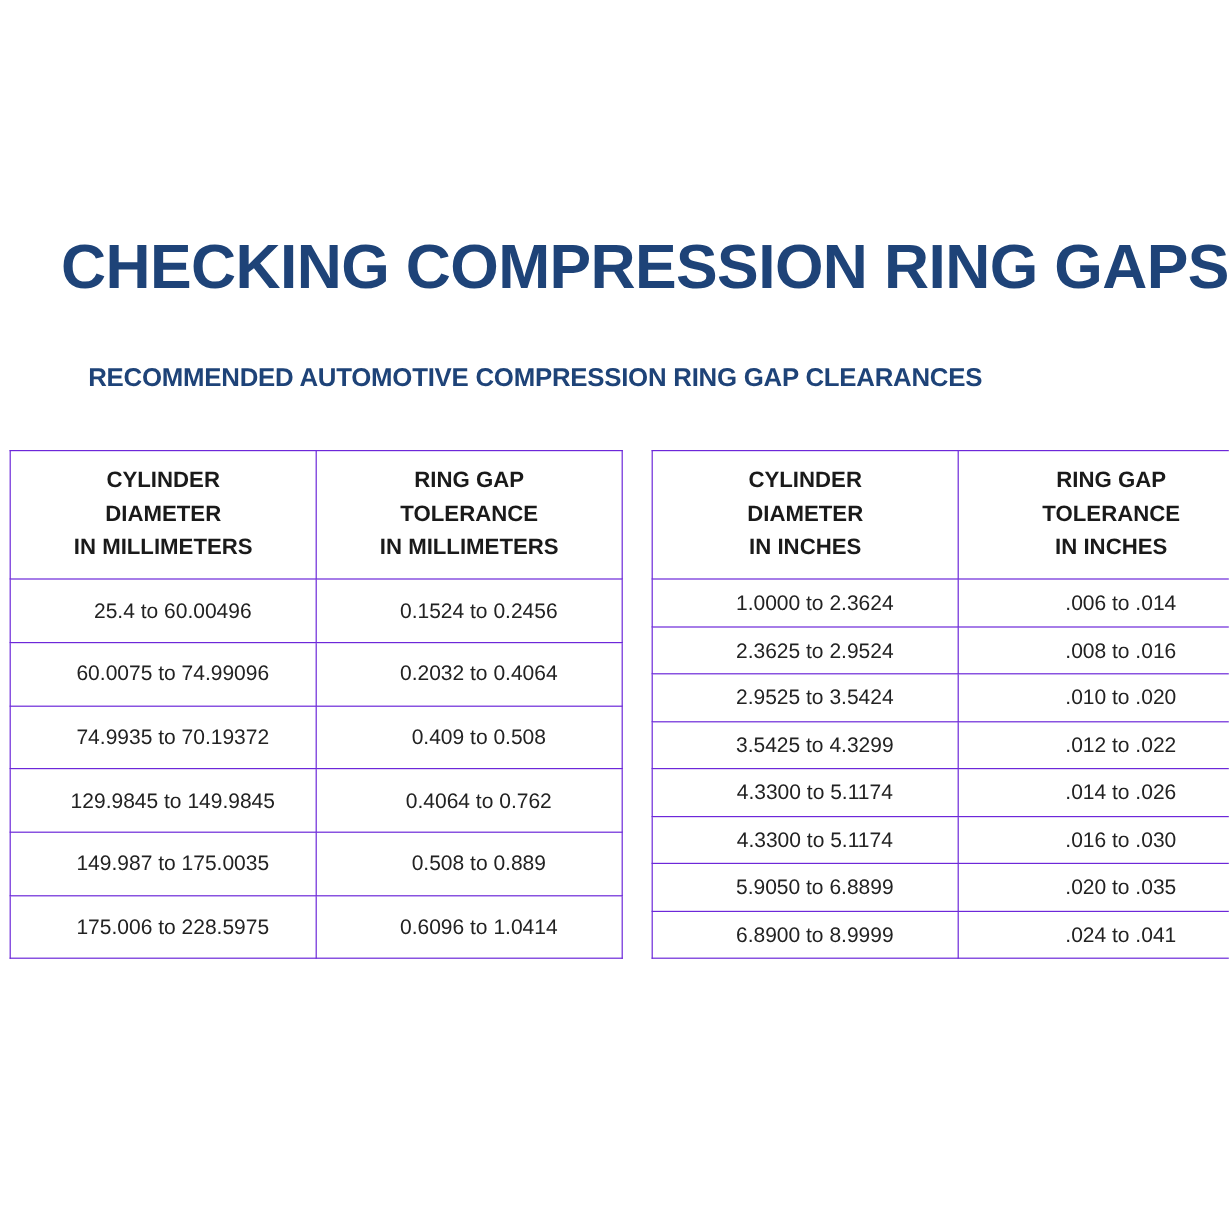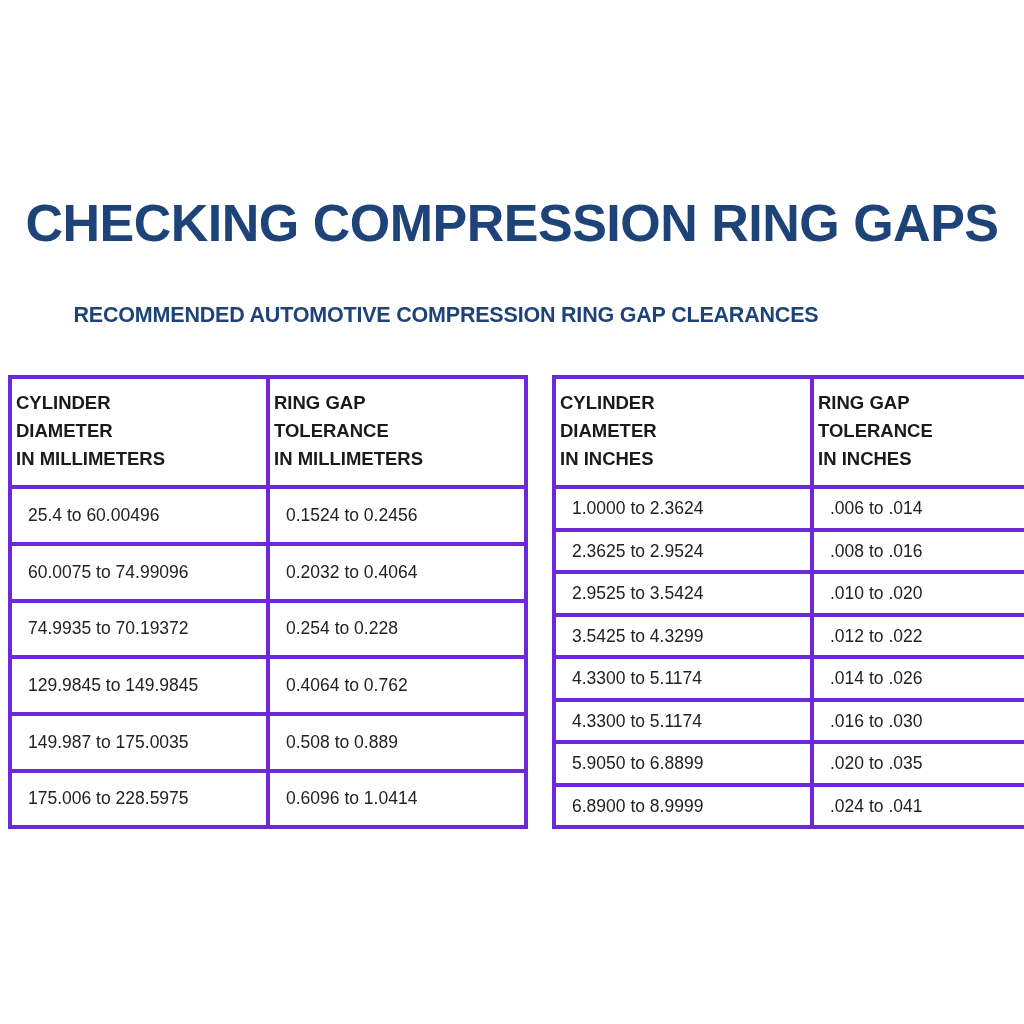--- a/index.html
+++ b/index.html
@@ -18,21 +18,21 @@
     position: relative;
     width: 1024px;
     height: 1024px;
     box-sizing: border-box;
   }
   .title {
     position: absolute;
     top: 196px;
     left: 0;
     width: 1024px;
-    text-align: center;
+    text-align: right;
     font-size: 52px;
     font-weight: bold;
     letter-spacing: -0.5px;
     color: #1e4378;
     line-height: 1.05;
   }
   .subtitle {
     position: absolute;
     top: 303px;
     left: 0;
@@ -53,23 +53,23 @@
     gap: 24px;
   }
   table.spec {
     border-collapse: collapse;
     table-layout: fixed;
     width: 492px;
     background: #ffffff;
   }
   table.spec th,
   table.spec td {
-    border: 4px solid #6d28d9;
+    border: 1px solid #6d28d9;
     color: #222222;
-    text-align: left;
+    text-align: center;
     font-size: 17.5px;
     padding: 0;
     margin-left: 25px;
   }
   table.spec th {
     font-weight: bold;
     font-size: 18.5px;
     line-height: 1.52;
     padding: 10px 4px 12px 4px;
     color: #1a1a1a;
@@ -116,21 +116,21 @@
         <tr>
           <td>25.4 to 60.00496</td>
           <td>0.1524 to 0.2456</td>
         </tr>
         <tr>
           <td>60.0075 to 74.99096</td>
           <td>0.2032 to 0.4064</td>
         </tr>
         <tr>
           <td>74.9935 to 70.19372</td>
-          <td>0.254 to 0.228</td>
+          <td>0.409 to 0.508</td>
         </tr>
         <tr>
           <td>129.9845 to 149.9845</td>
           <td>0.4064 to 0.762</td>
         </tr>
         <tr>
           <td>149.987 to 175.0035</td>
           <td>0.508 to 0.889</td>
         </tr>
         <tr>

